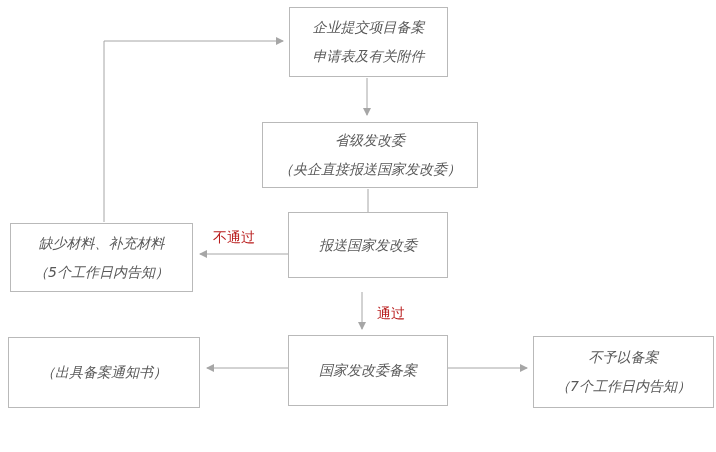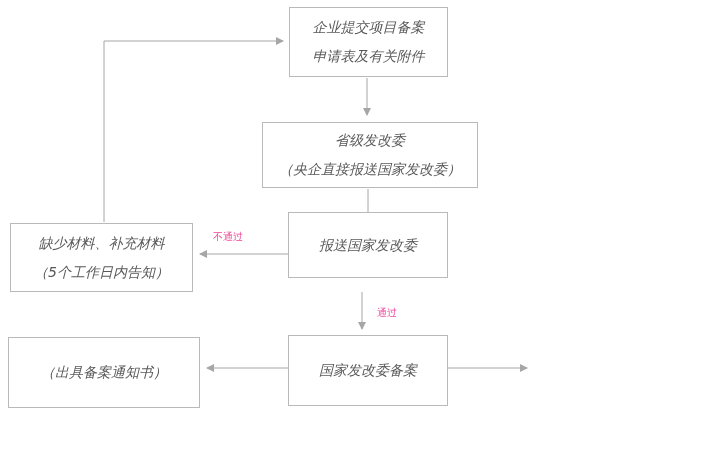--- a/index.html
+++ b/index.html
@@ -36,22 +36,22 @@
     justify-content: center;
     text-align: center;
     font-style: italic;
   }
   .node .line {
     line-height: 29px;
     white-space: nowrap;
   }
   .edge-label {
     position: absolute;
-    color: #ec4899;
-    font-size: 10px;
+    color: #b91c1c;
+    font-size: 14px;
     line-height: 20px;
     white-space: nowrap;
   }
   
   .n-submit-application { left: 289px; top: 7px;   width: 159px; height: 70px; }
   .n-provincial-drc     { left: 262px; top: 122px; width: 216px; height: 66px; }
   .n-report-national    { left: 288px; top: 212px; width: 160px; height: 66px; }
   .n-missing-materials  { left: 10px;  top: 223px; width: 183px; height: 69px; }
   .n-national-filing    { left: 288px; top: 335px; width: 160px; height: 71px; }
   .n-filing-granted     { left: 8px;   top: 337px; width: 192px; height: 71px; }
@@ -106,17 +106,21 @@
   </div>
 
   <div class="node n-national-filing">
     <div class="line">国家发改委备案</div>
   </div>
 
   <div class="node n-filing-granted">
     <div class="line">（出具备案通知书）</div>
   </div>
 
+  <div class="node n-filing-denied">
+    <div class="line">不予以备案</div>
+    <div class="line">（7个工作日内告知）</div>
+  </div>
 
   <div class="edge-label l-not-passed">不通过</div>
   <div class="edge-label l-passed">通过</div>
 
 </div>
 
 </body></html>

